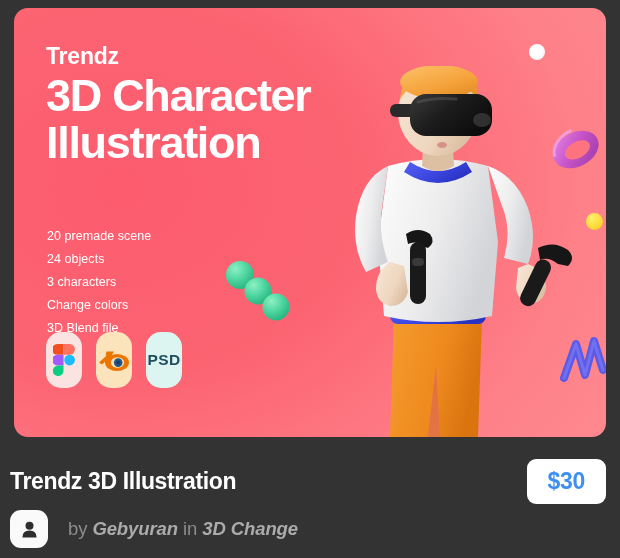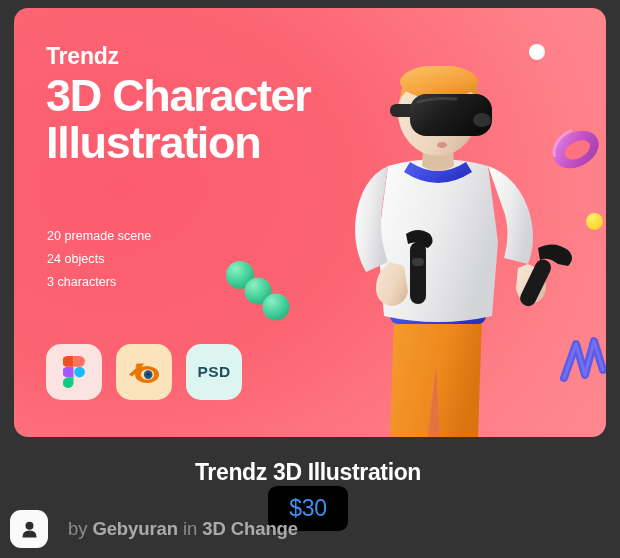--- a/index.html
+++ b/index.html
@@ -41,22 +41,22 @@
     margin-top:24px;
   }
   .feature-list li {
     font-size:12.5px; color:#FFFFFF;
     line-height:1.84; letter-spacing:.05px;
   }
 
   
   .badges { position:absolute; left:32px; top:324px; display:flex; gap:14px; }
   .badge {
-    width:56px; height:56px; border-radius:15px;
-    display:flex; align-items:center; justify-content:center;margin-top:12px;
+    width:36px; height:56px; border-radius:15px;
+    display:flex; align-items:center; justify-content:center;
   }
   .badge-figma { background:#FBE3E2; }
   .badge-blender { background:#FBE3BB; }
   .badge-psd { background:#DDF5F0; }
   .psd-text { font-size:15.5px; font-weight:bold; color:#1F4E5F; letter-spacing:.3px; }
 
   
   .decor { position:absolute; }
   .sphere-white {
     left:515px; top:36px; width:16px; height:16px; border-radius:50%;
@@ -70,57 +70,59 @@
   .green-cluster { left:210px; top:252px; width:72px; height:62px; }
   .spring { left:540px; top:320px; width:60px; height:60px; }
 
   
   .character { position:absolute; left:318px; top:58px; width:268px; height:371px; }
 
   
   .footer { position:absolute; left:0; top:437px; width:620px; height:121px; background:#333333; }
   .title-row {
     position:absolute; left:10px; top:22px; right:14px;
-    display:flex; align-items:center; justify-content:space-between;flex-direction:column;
+    display:flex; align-items:center; justify-content:space-between;
   }
   .product-title {
     font-size:23px; font-weight:bold; color:#FFFFFF; letter-spacing:-.35px;
   }
   .price-badge {
-    background:#000000; border-radius:9px;
+    background:#ffffff; border-radius:9px;
     padding:9px 21px;
-    font-size:23px; font-weight:normal; color:#3D90F0; letter-spacing:-.3px;text-align:right;
+    font-size:23px; font-weight:bold; color:#3D90F0; letter-spacing:-.3px;text-align:right;
   }
   .author-row { position:absolute; left:10px; top:73px; display:flex; align-items:center; }
   .avatar {
     width:38px; height:38px; border-radius:11px; background:#FAFAFA;
     display:flex; align-items:center; justify-content:center;
   }
   .author-text {
     margin-left:20px; font-size:18.5px; color:#8C8C8C; letter-spacing:-.1px;
   }
-  .author-text .strong { font-weight:bold; color:#ABABAB; }
+  .author-text .strong { font-weight:bold; color:#ABABAB;font-style:italic; }
 </style>
 </head>
 <body>
 
 <div class="product-card">
 
   <div class="hero">
     <div class="hero-inner">
 
       <div class="hero-text">
         <div class="brand">Trendz</div>
         <div class="headline">3D Character Illustration</div>
       </div>
 
       <ul class="feature-list">
         <li>20 premade scene</li>
         <li>24 objects</li>
         <li>3 characters</li>
+        <li>Change colors</li>
+        <li>3D Blend file</li>
       </ul>
 
       <div class="badges">
 
         <div class="badge badge-figma">
           <svg width="22" height="32" viewBox="0 0 22 32">
             <path d="M4.4 0h6.1v10.7H4.4a5.35 5.35 0 1 1 0-10.7z" fill="#F24E1E"></path>
             <path d="M10.5 0h6.1a5.35 5.35 0 1 1 0 10.7h-6.1z" fill="#FF7262"></path>
             <path d="M4.4 10.7h6.1v10.7H4.4a5.35 5.35 0 1 1 0-10.7z" fill="#A259FF"></path>
             <path d="M4.4 21.4h6.1v5.35a5.35 5.35 0 1 1-6.1-5.35z" fill="#0ACF83"></path>

